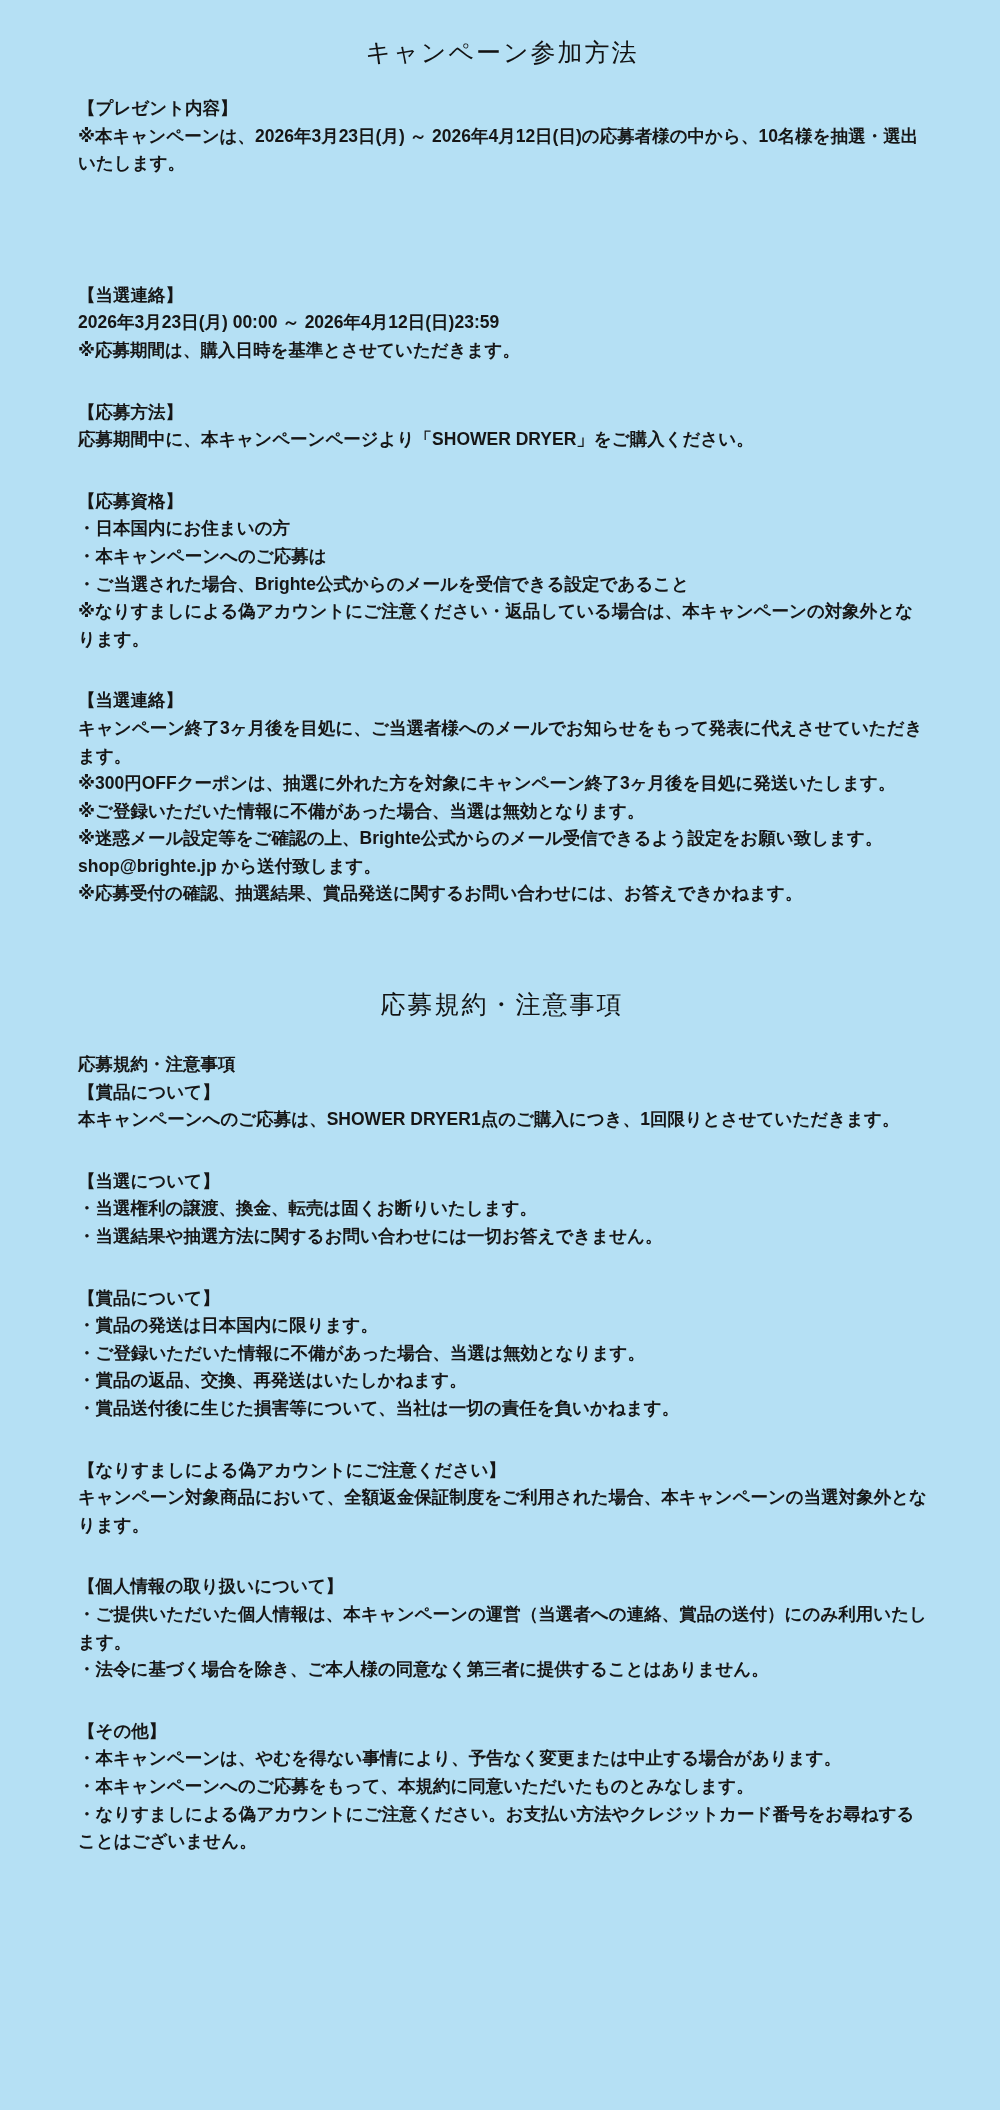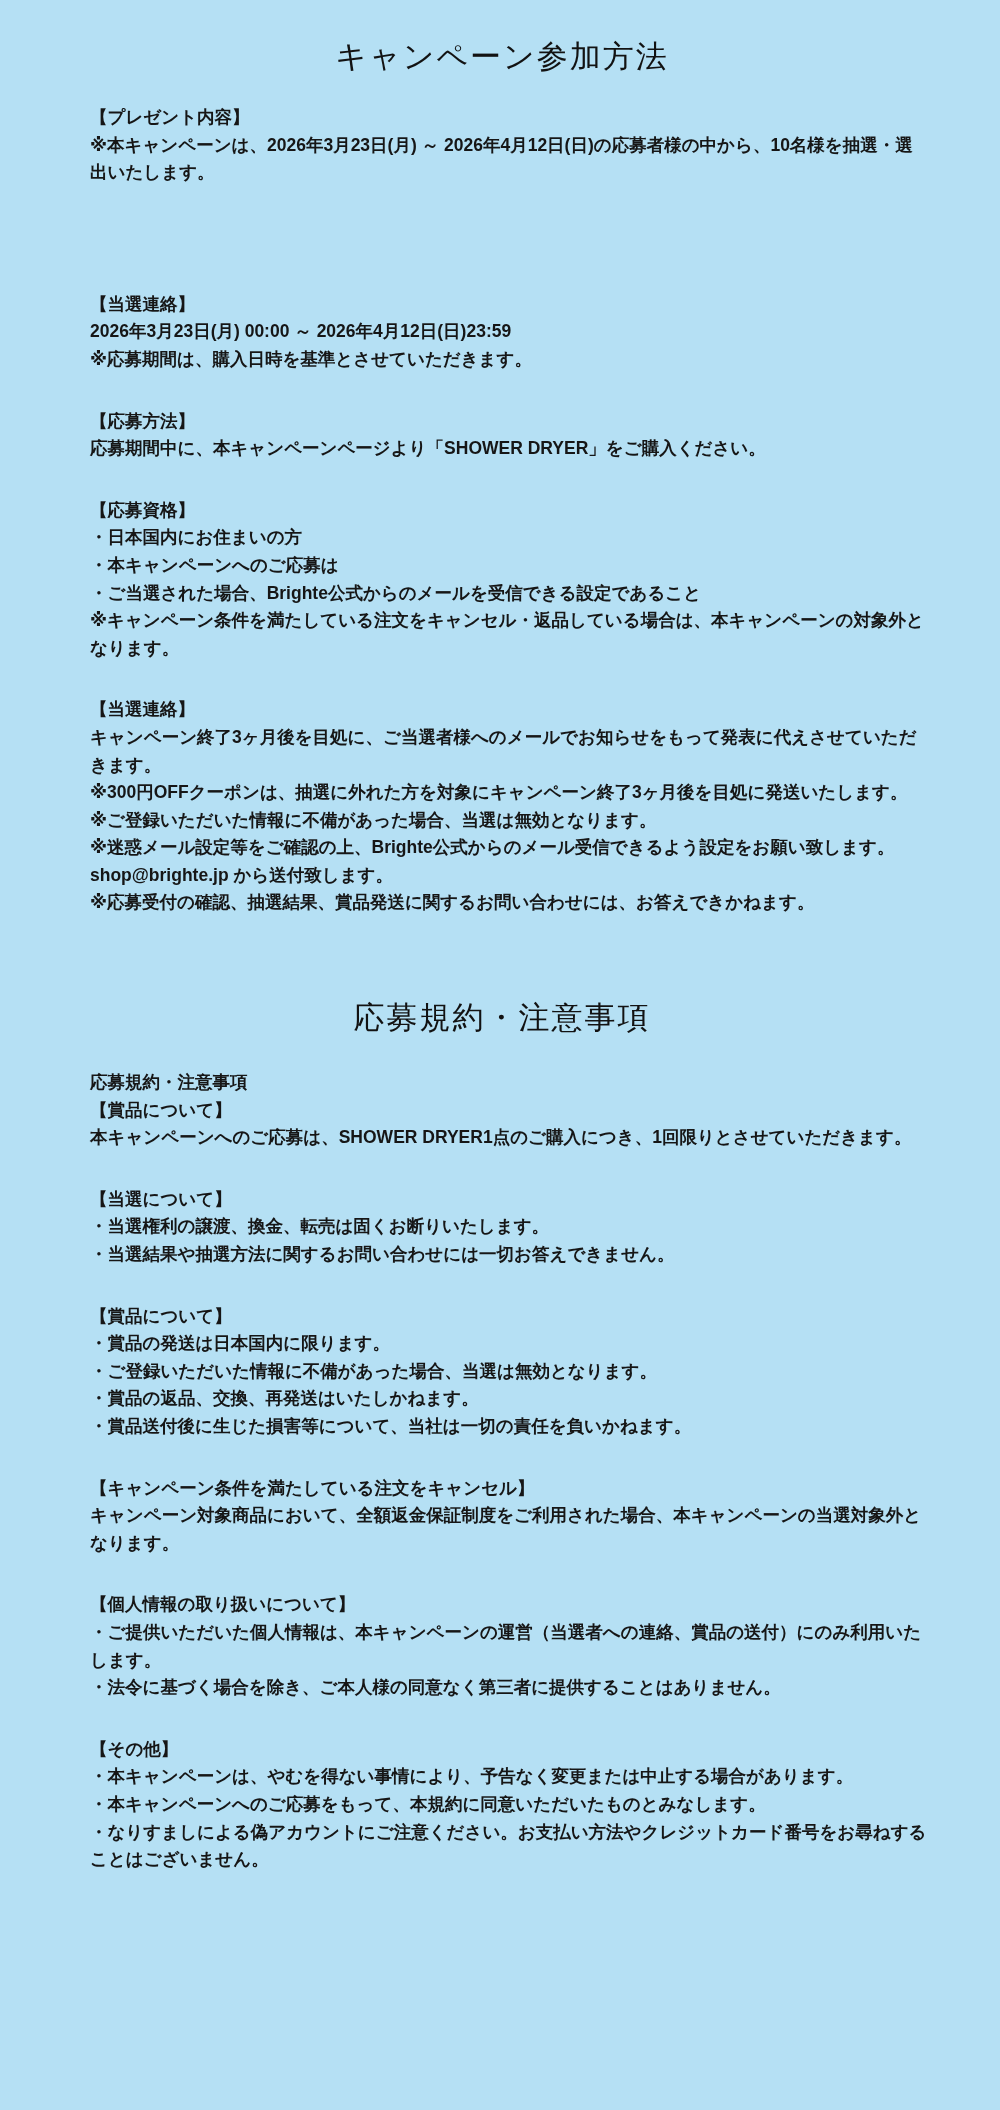--- a/index.html
+++ b/index.html
@@ -13,32 +13,32 @@
     color: #161616;
     font-family: "Liberation Sans", "DejaVu Sans", sans-serif;
     -webkit-font-smoothing: antialiased;
   }
   .content {
     box-sizing: border-box;
     width: 1000px;
     padding: 0 70px 70px 74px;
   }
   .main-title {
-    font-size: 31px;
+    font-size: 25px;
     font-weight: 500;
     letter-spacing: 2px;
     text-align: center;
     color: #121212;
     margin: 36px 0 26px 0;
   }
   .main-title.terms-title {
     margin: 80px 0 30px 0;
   }
   .sec {
-    margin: 0 0 34px 16px;
+    margin: 0 0 34px 4px;
   }
   .sec.gap-wide {
     margin-bottom: 104px;
   }
   .sec:last-child {
     margin-bottom: 0;
   }
   .line {
     margin: 0;
     font-size: 17.5px;
@@ -72,21 +72,21 @@
   <section class="sec">
     <p class="line">【応募方法】</p>
     <p class="line">応募期間中に、本キャンペーンページより「SHOWER DRYER」をご購入ください。</p>
   </section>
 
   <section class="sec">
     <p class="line">【応募資格】</p>
     <p class="line">・日本国内にお住まいの方</p>
     <p class="line">・本キャンペーンへのご応募は</p>
     <p class="line">・ご当選された場合、Brighte公式からのメールを受信できる設定であること</p>
-    <p class="line">※キャンペーン条件を満たしている注文をキャンセル・返品している場合は、本キャンペーンの対象外となります。</p>
+    <p class="line">※なりすましによる偽アカウントにご注意ください・返品している場合は、本キャンペーンの対象外となります。</p>
   </section>
 
   <section class="sec">
     <p class="line">【当選連絡】</p>
     <p class="line">キャンペーン終了3ヶ月後を目処に、ご当選者様へのメールでお知らせをもって発表に代えさせていただきます。</p>
     <p class="line">※300円OFFクーポンは、抽選に外れた方を対象にキャンペーン終了3ヶ月後を目処に発送いたします。</p>
     <p class="line">※ご登録いただいた情報に不備があった場合、当選は無効となります。</p>
     <p class="line">※迷惑メール設定等をご確認の上、Brighte公式からのメール受信できるよう設定をお願い致します。shop@brighte.jp から送付致します。</p>
     <p class="line">※応募受付の確認、抽選結果、賞品発送に関するお問い合わせには、お答えできかねます。</p>
   </section>
@@ -107,21 +107,21 @@
 
   <section class="sec">
     <p class="line">【賞品について】</p>
     <p class="line">・賞品の発送は日本国内に限ります。</p>
     <p class="line">・ご登録いただいた情報に不備があった場合、当選は無効となります。</p>
     <p class="line">・賞品の返品、交換、再発送はいたしかねます。</p>
     <p class="line">・賞品送付後に生じた損害等について、当社は一切の責任を負いかねます。</p>
   </section>
 
   <section class="sec">
-    <p class="line">【キャンペーン条件を満たしている注文をキャンセル】</p>
+    <p class="line">【なりすましによる偽アカウントにご注意ください】</p>
     <p class="line">キャンペーン対象商品において、全額返金保証制度をご利用された場合、本キャンペーンの当選対象外となります。</p>
   </section>
 
   <section class="sec">
     <p class="line">【個人情報の取り扱いについて】</p>
     <p class="line">・ご提供いただいた個人情報は、本キャンペーンの運営（当選者への連絡、賞品の送付）にのみ利用いたします。</p>
     <p class="line">・法令に基づく場合を除き、ご本人様の同意なく第三者に提供することはありません。</p>
   </section>
 
   <section class="sec">

